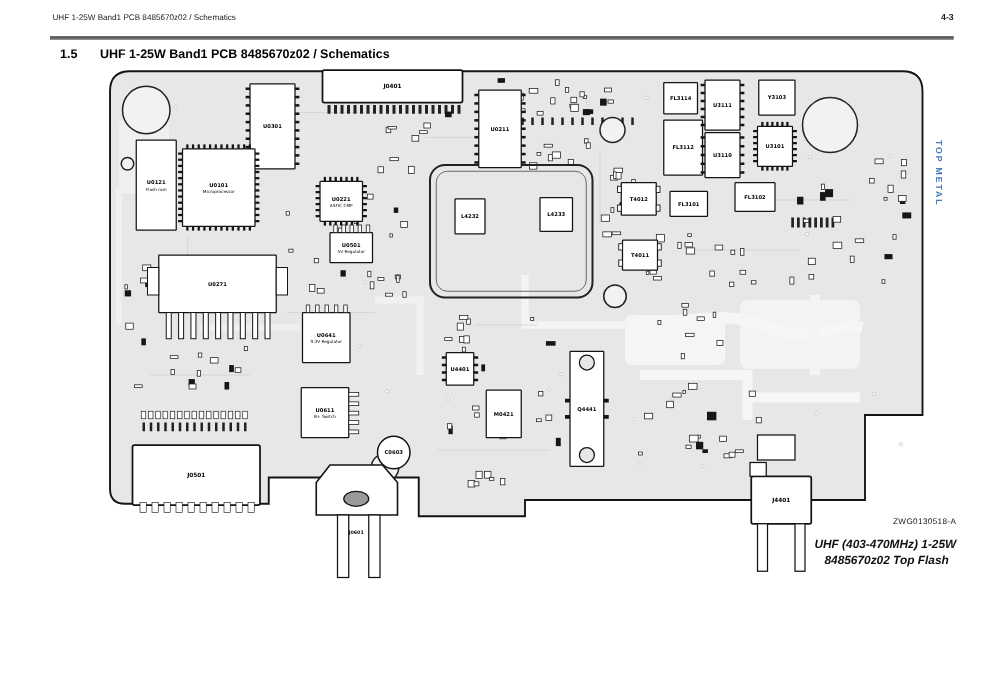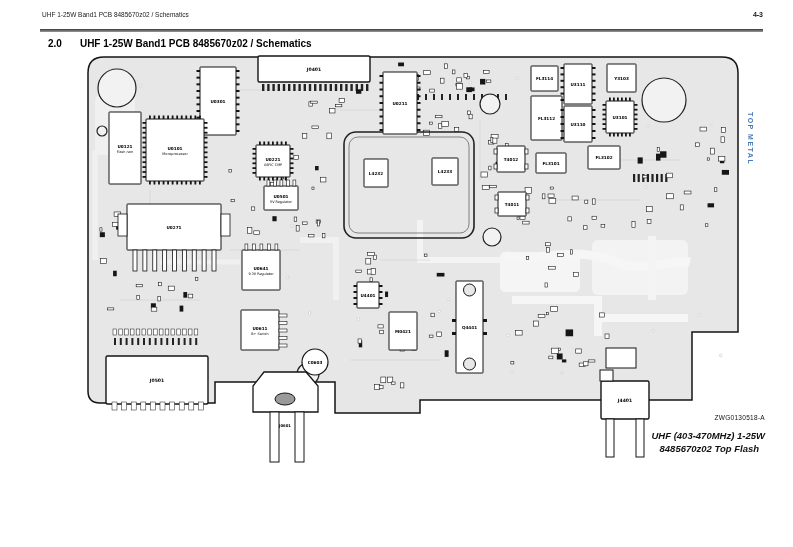--- a/index.html
+++ b/index.html
@@ -25,21 +25,21 @@
 </head>
 <body>
 
 <div class="header">
   <span>UHF 1-25W Band1 PCB 8485670z02 / Schematics</span>
   <span class="pageno">4-3</span>
 </div>
 <div class="rule"></div>
 
 <div class="title">
-  <span>2.0</span>
+  <span>1.5</span>
   <span>UHF 1-25W Band1 PCB 8485670z02 / Schematics</span>
 </div>
 
 <svg id="pcb-svg" width="793" height="547" viewBox="0 0 793 547">
     <path d="M104,57 H722 Q738,57 738,73 V332 H692 V400 H420 V413 H335 V382 H215 V403 H100 Q88,403 88,391 V73 Q88,57 104,57 Z" fill="#e7e7e7" stroke="#141414" stroke-width="1.5"></path>
     <g fill="none">
       <rect x="592" y="240" width="96" height="55" rx="6" fill="#f3f3f3"></rect>
       <rect x="500" y="252" width="80" height="40" rx="5" fill="#f5f5f5"></rect>
       <rect x="95" y="95" width="40" height="60" rx="5" fill="#f0f0f0"></rect>
       <path d="M505,256 C545,262 575,245 615,262 C645,274 670,258 690,262" stroke-width="9" stroke="#f6f6f6"></path>

